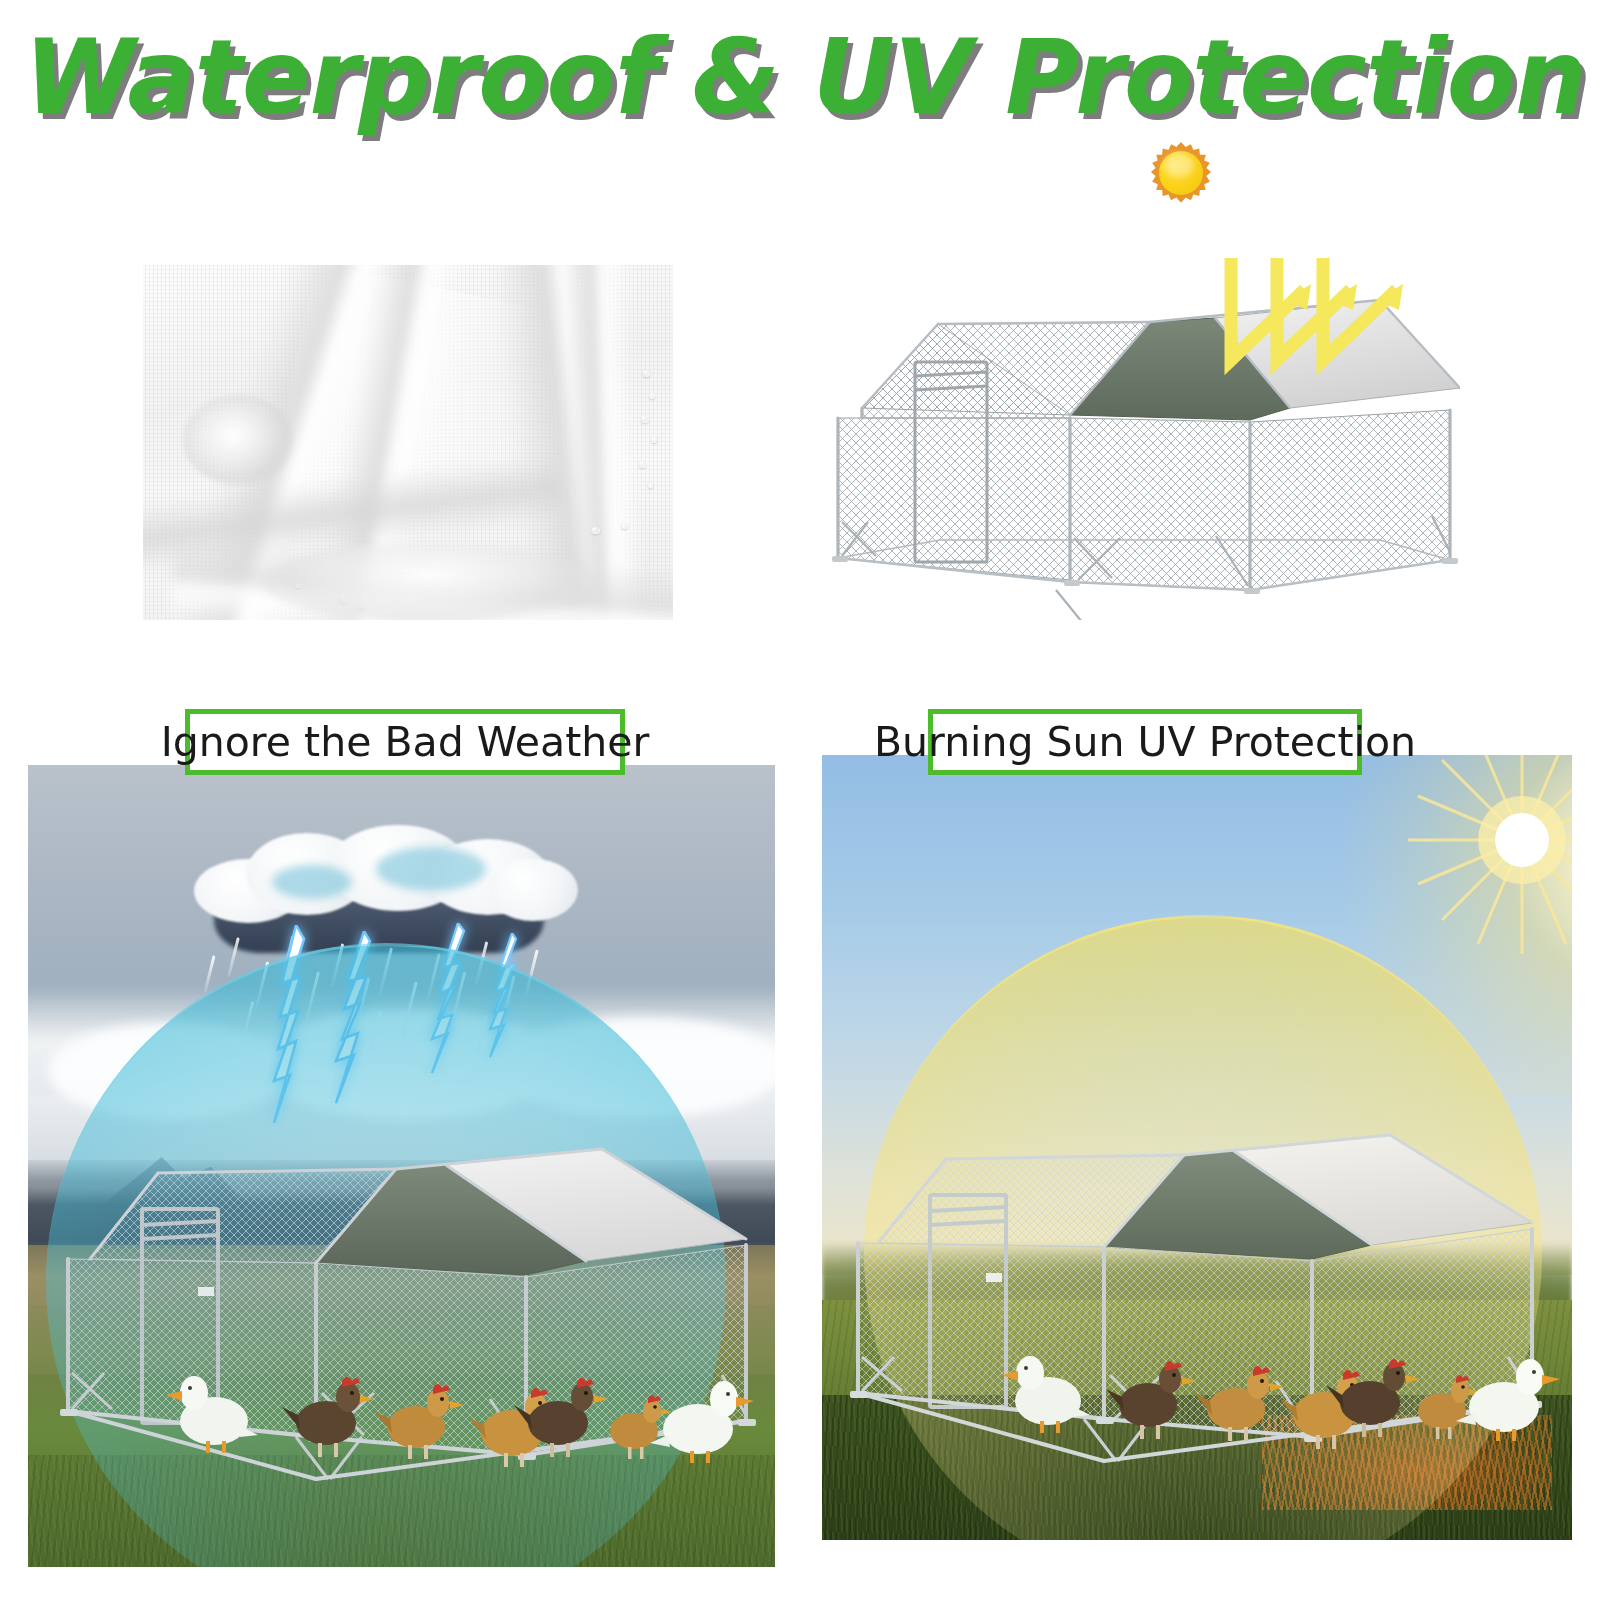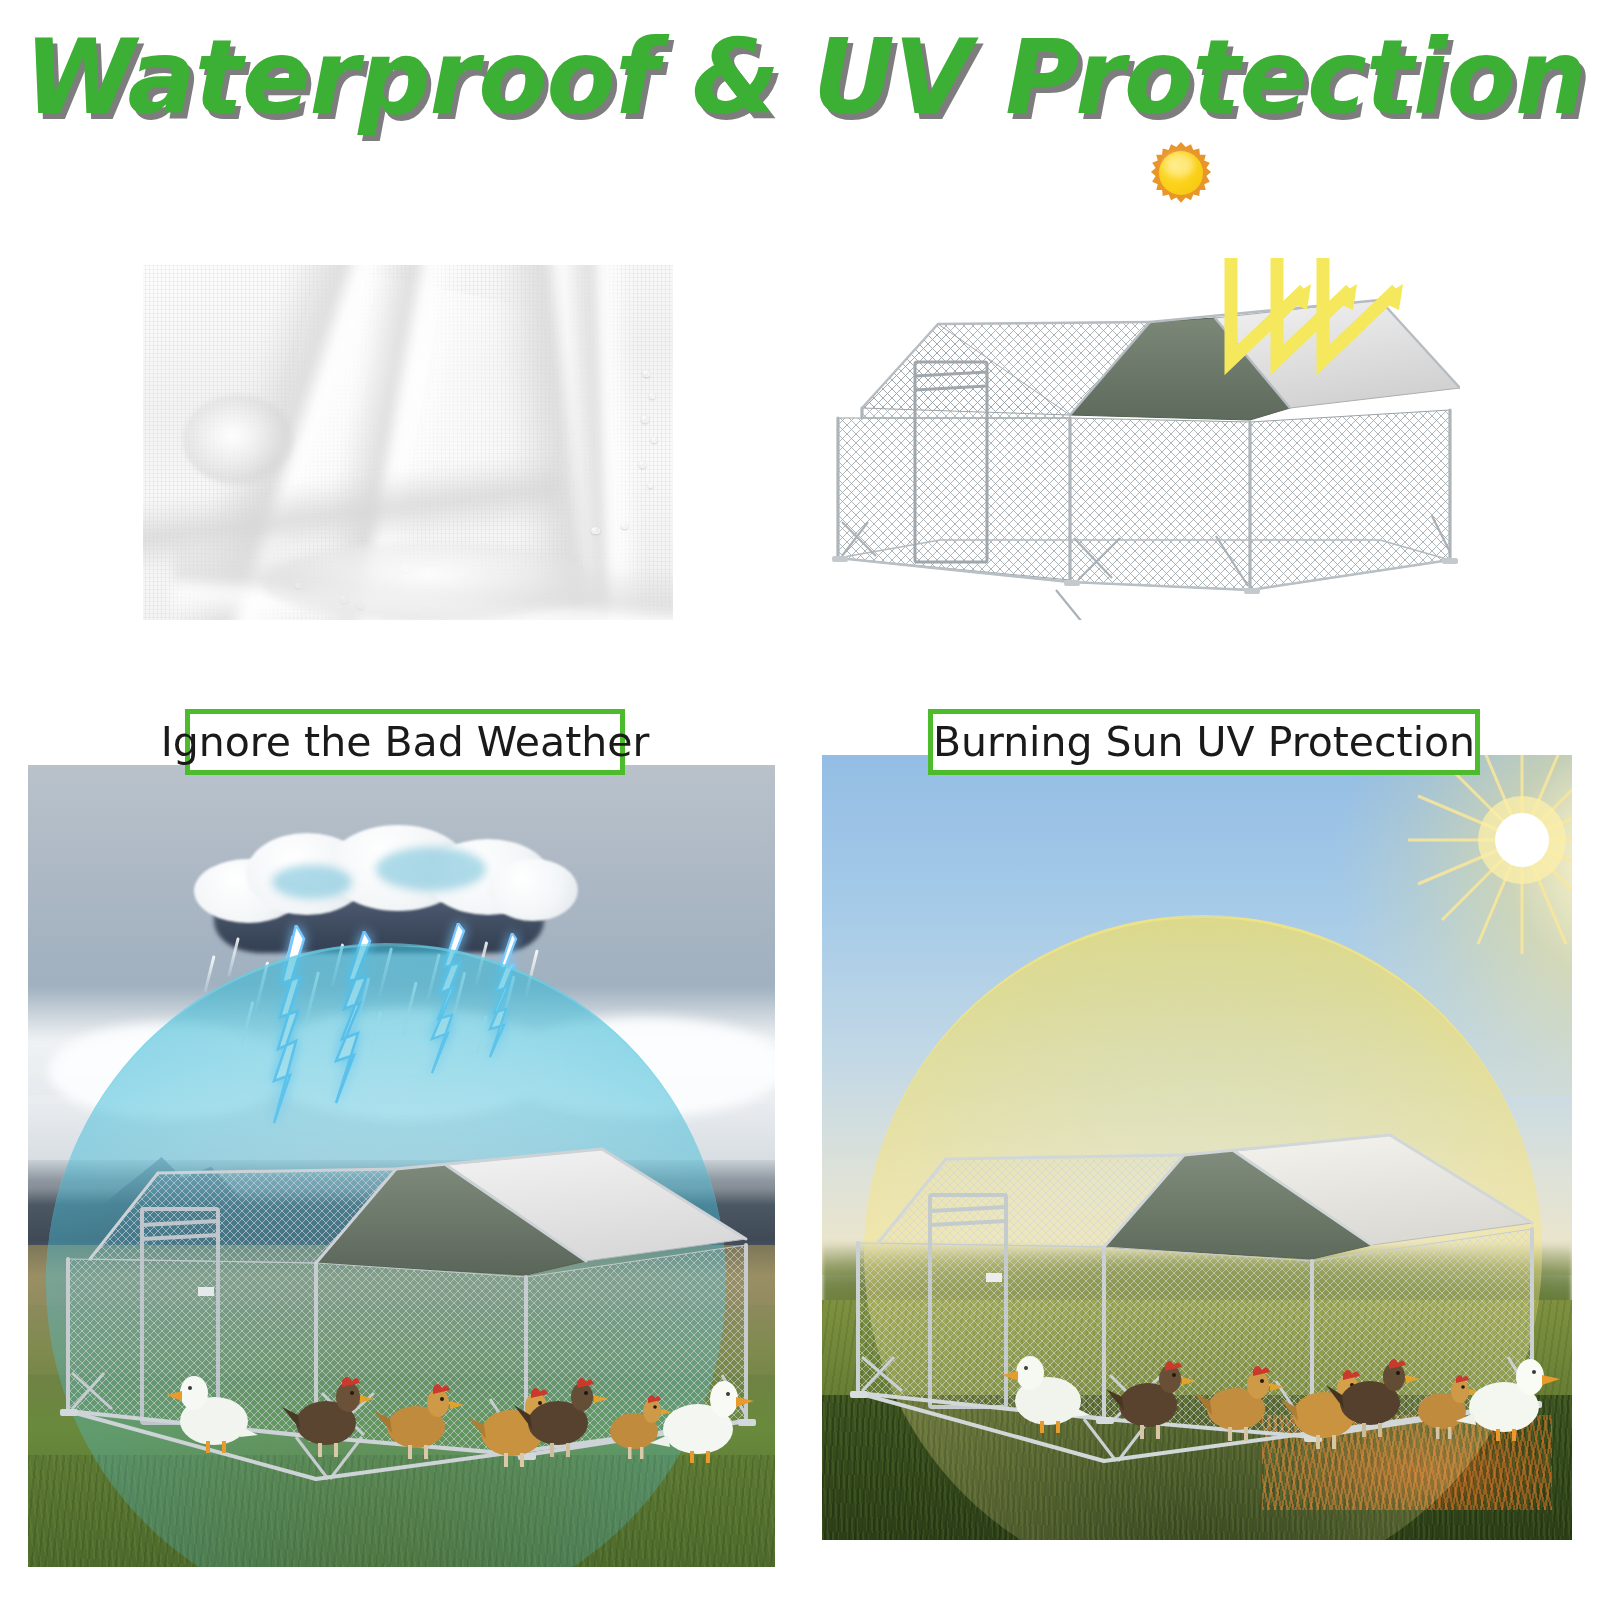--- a/index.html
+++ b/index.html
@@ -117,21 +117,21 @@
     background:#ffffff;
     border:5px solid #4CBB2C;
     display:flex; align-items:center; justify-content:center;
     z-index:30;
   }
   .label-box span{
     font-family:"DejaVu Sans","Liberation Sans",sans-serif;
     font-size:41px; color:#1a1a1a; white-space:nowrap; line-height:1;
   }
   #label-left { left:185px; top:709px; width:440px; height:66px; }
-  #label-right{ left:928px; top:709px; width:552px; height:66px; }
+  #label-right{ left:928px; top:709px; width:434px; height:66px; }
 
   
   .panel{ position:absolute; overflow:hidden; }
   #panel-left { left:28px;  top:765px; width:747px; height:802px; }
   #panel-right{ left:822px; top:755px; width:750px; height:785px; }
 
   .layer{ position:absolute; }
 
   
   .L-sky{

